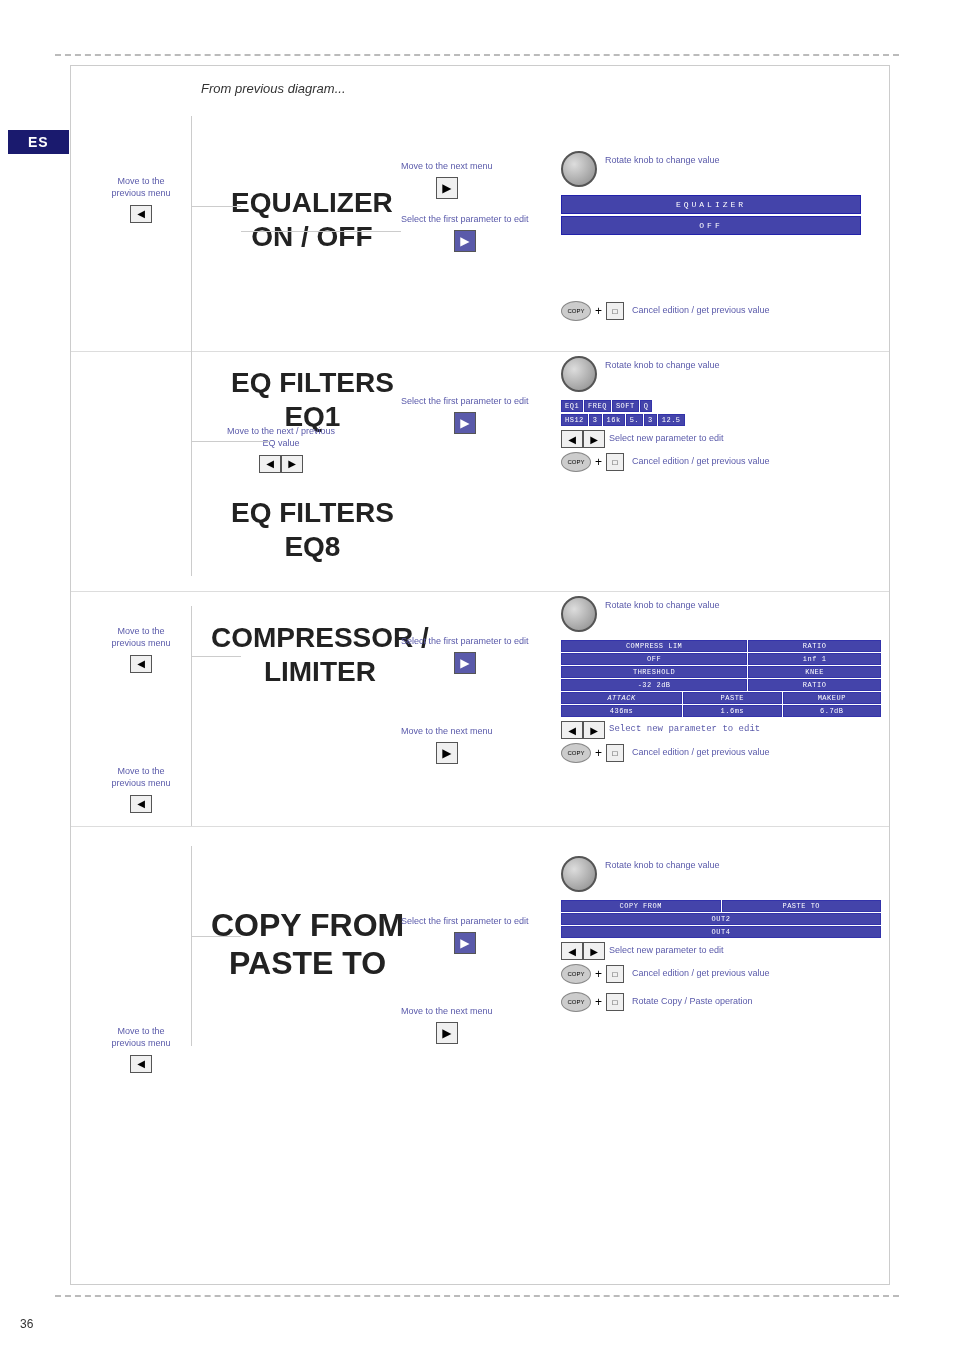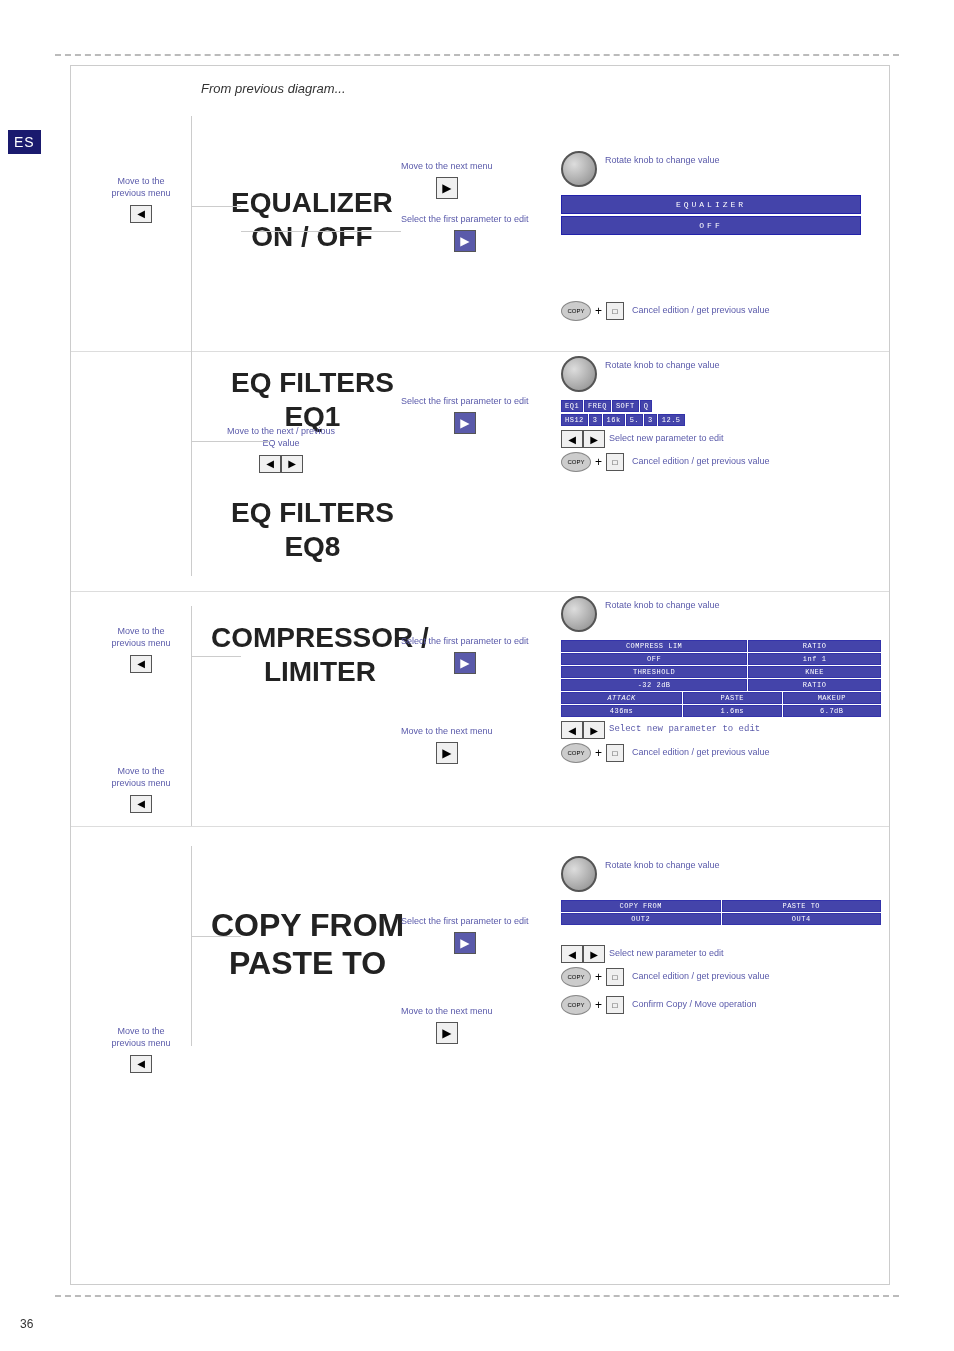--- a/index.html
+++ b/index.html
@@ -11,23 +11,23 @@
       position: relative;
       overflow-x: hidden;
     }
 
     .page-label {
       position: absolute;
       left: 8px;
       top: 130px;
       background: #1a1a6e;
       color: #fff;
-      font-weight: normal;
+      font-weight: bold;
       font-size: 14px;
-      padding: 4px 6px;
+      padding: 4px 20px;
       letter-spacing: 1px;
     }
 
     .page-number {
       position: absolute;
       bottom: 20px;
       left: 20px;
       font-size: 12px;
       color: #333;
     }
@@ -427,21 +427,21 @@
 
     <div style="margin-top:8px;">
       <div style="display:flex; gap:1px; margin-bottom:1px;">
         <div class="lcd-cell" style="flex:1;">
           <span>COPY FROM</span>
         </div>
         <div class="lcd-cell" style="flex:1;">
           <span>PASTE TO</span>
         </div>
       </div>
-      <div style="display:flex; gap:1px; margin-bottom:20px;">
+      <div style="display:flex; gap:1px; margin-bottom:4px;flex-direction:column;">
         <div class="lcd-cell" style="flex:1;">
           <span>OUT2</span>
         </div>
         <div class="lcd-cell" style="flex:1;">
           <span>OUT4</span>
         </div>
       </div>
 
       <div style="display:flex; align-items:center; gap:4px; margin-bottom:4px;">
         <div class="nav-btn-pair">
@@ -461,21 +461,21 @@
       <div class="annotation" style="margin-left:4px;">
         <span>Cancel edition / get previous value</span>
       </div>
     </div>
 
     <div style="display:flex; align-items:center; gap:4px; margin-top:8px;">
       <div class="copy-btn" style="font-size:6px; width:30px; height:20px; border-radius:50%;">COPY</div>
       <span style="font-size:12px;">+</span>
       <div class="enter-btn">□</div>
       <div class="annotation" style="margin-left:4px;">
-        <span>Confirm Copy / Move operation</span>
+        <span>Rotate Copy / Paste operation</span>
       </div>
     </div>
   </div>
 
   <div style="position:absolute; top:50px; left:120px; width:1px; height:460px; background:#ccc;"></div>
   <div style="position:absolute; top:540px; left:120px; width:1px; height:220px; background:#ccc;"></div>
   <div style="position:absolute; top:780px; left:120px; width:1px; height:200px; background:#ccc;"></div>
 
   <div style="position:absolute; top:140px; left:120px; width:50px; height:1px; background:#ccc;"></div>
   <div style="position:absolute; top:165px; left:170px; width:160px; height:1px; background:#ccc;"></div>

